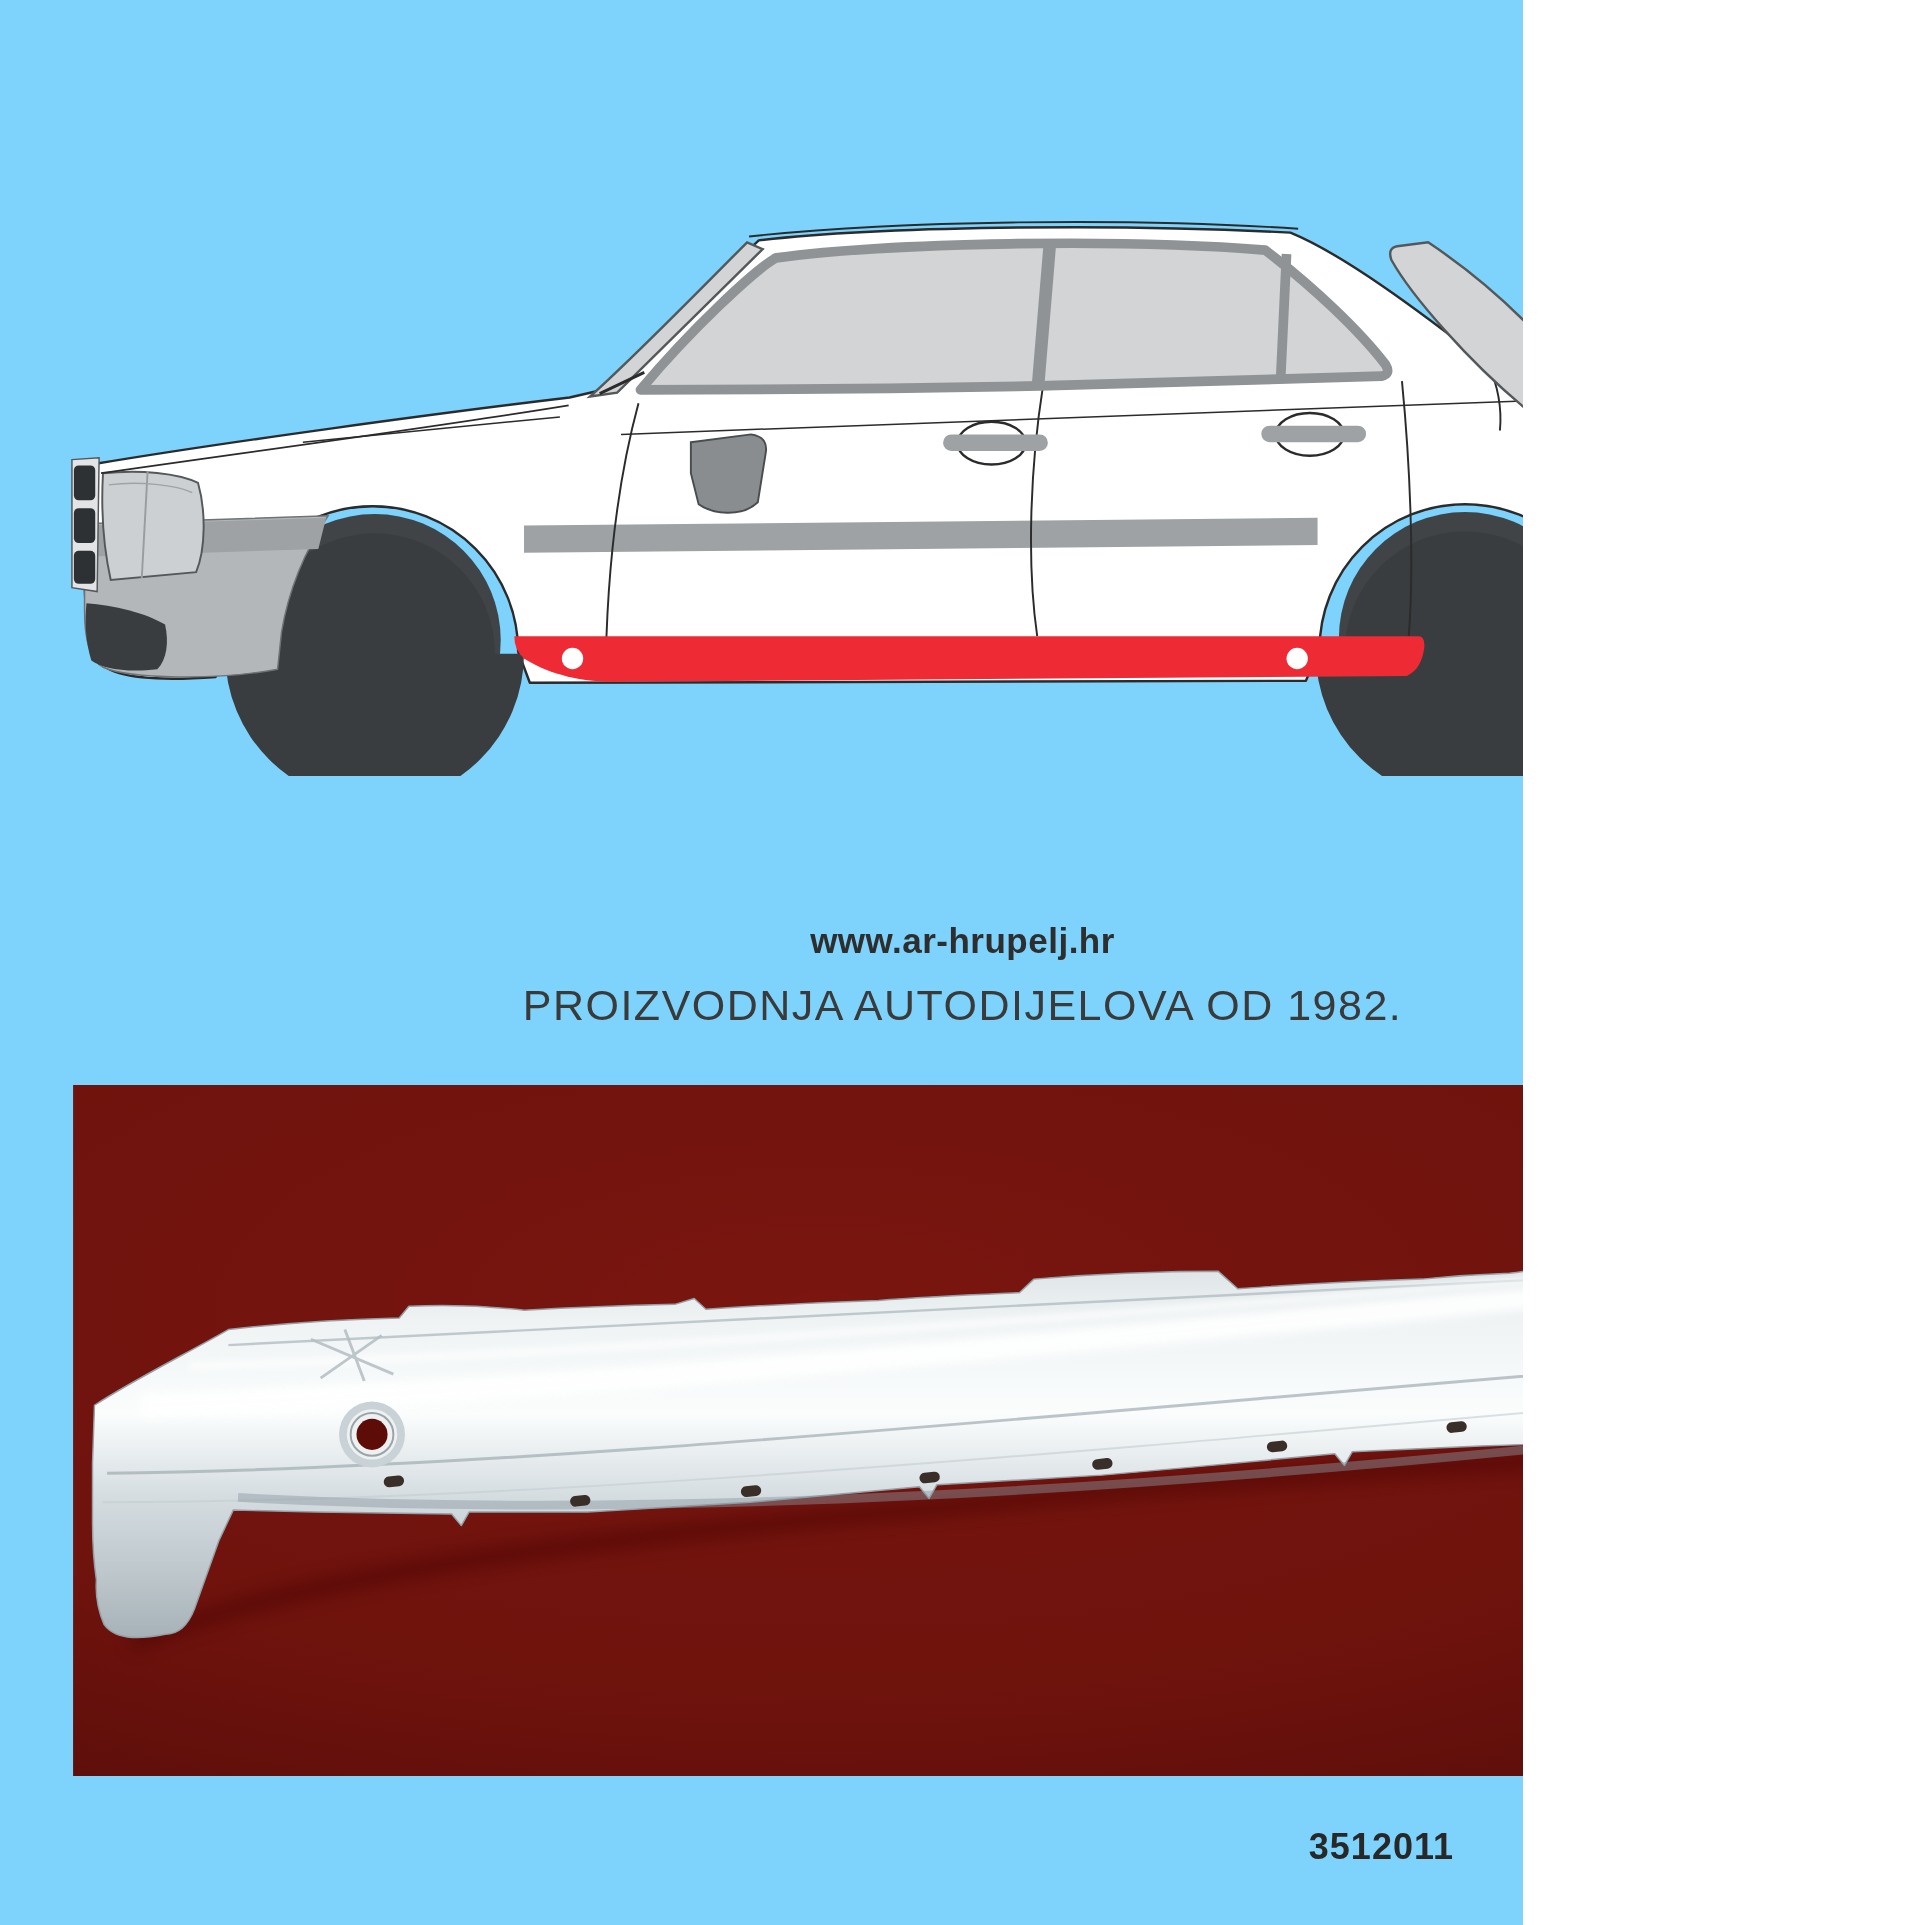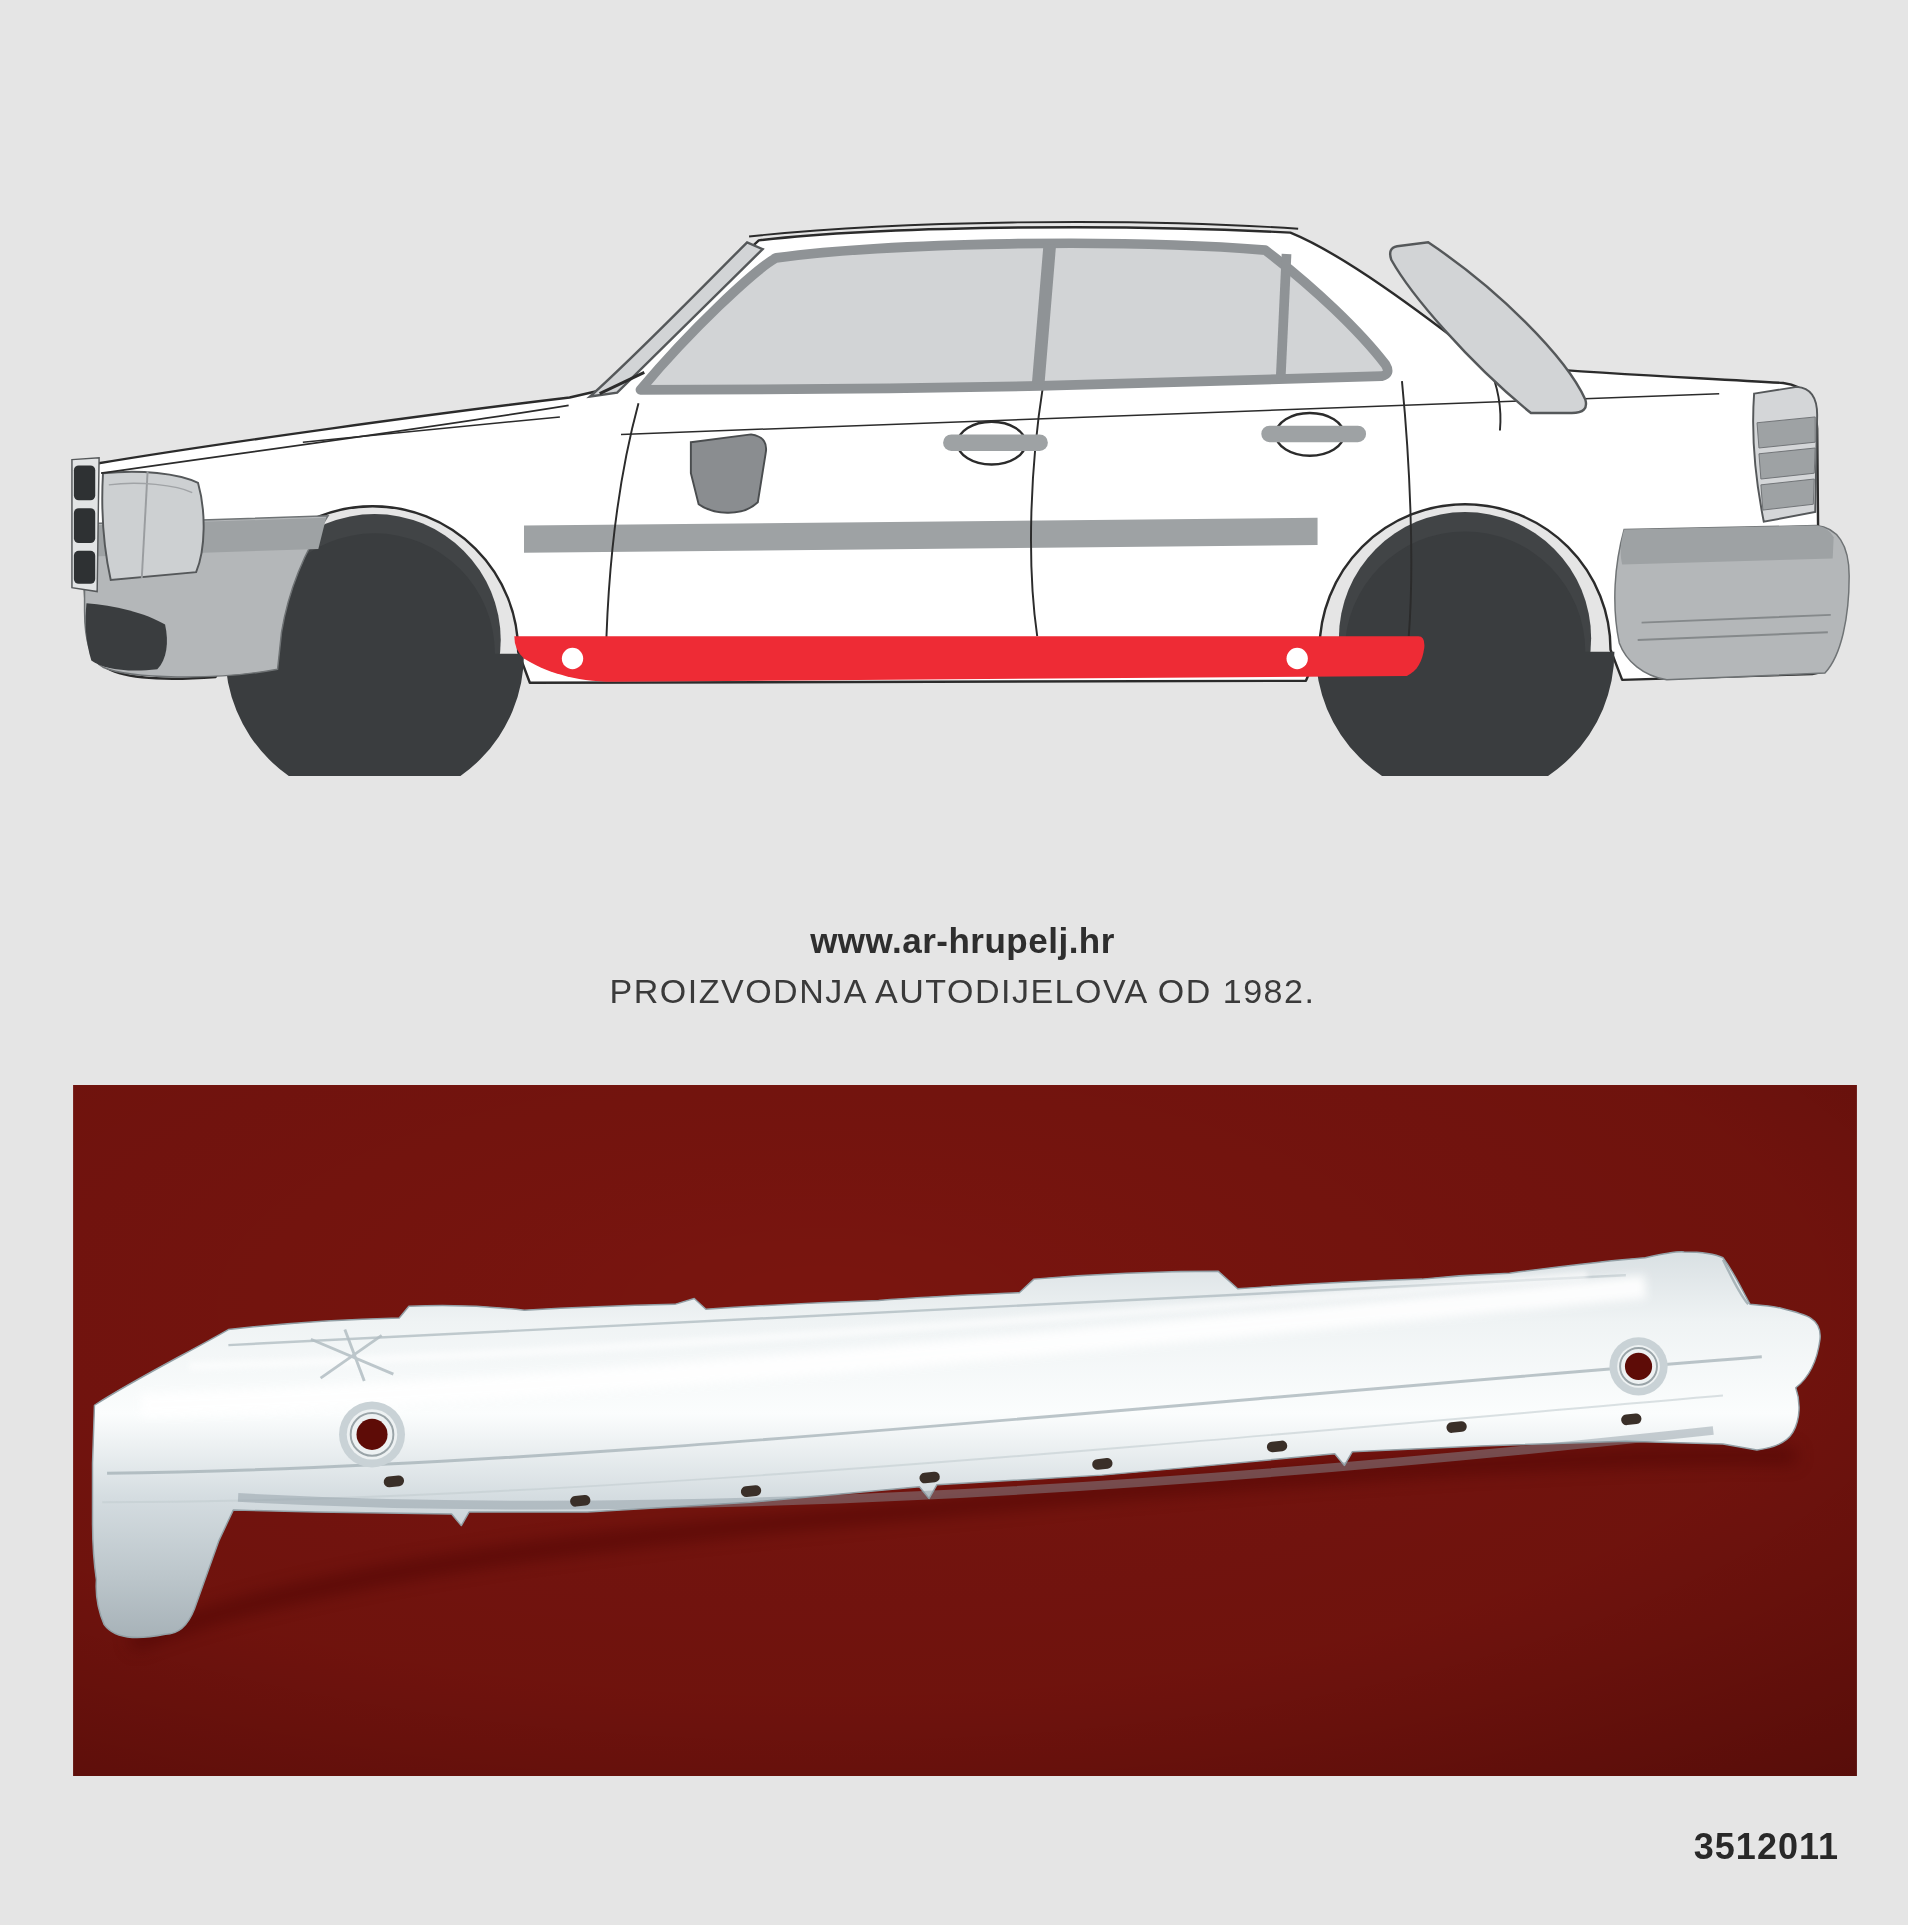--- a/index.html
+++ b/index.html
@@ -8,26 +8,26 @@
     --car-body:#FFFFFF;
     --car-outline:#2B2B2B;
     --glass-gray:#D2D4D6;
     --window-frame-gray:#8F9396;
     --molding-gray:#9EA2A4;
     --bumper-gray:#B4B7B9;
     --wheel-arch-dark:#3A3D3F;
     --text-dark:#2E2E2E;
   }
   html,body{margin:0;padding:0;background:#fff;}
-  .page{position:relative;width:1908px;height:1925px;background:#e5e5e5;overflow:hidden;
+  .page{position:relative;width:1523px;height:1925px;background:#7dd3fc;overflow:hidden;
         font-family:"Liberation Sans", sans-serif;}
   .car-figure{position:absolute;left:70px;top:184px;width:1785px;height:592px;}
   .brand-block{position:absolute;left:0;top:918px;width:1925px;text-align:center;color:var(--text-dark);}
   .brand-website{font-size:35px;font-weight:bold;letter-spacing:0.5px;line-height:45px;}
-  .brand-tagline{font-size:34px;font-weight:normal;letter-spacing:1.5px;line-height:45px;margin-top:6px;color:#3A3A3A;}
+  .brand-tagline{font-size:43px;font-weight:normal;letter-spacing:1.5px;line-height:45px;margin-top:20px;color:#3A3A3A;}
   .product-photo{position:absolute;left:73px;top:1085px;width:1784px;height:691px;}
   .part-number{position:absolute;right:69px;top:1826px;font-size:36px;font-weight:600;
                letter-spacing:1px;color:#282828;}
   
   .body-fill{fill:var(--car-body);stroke:var(--car-outline);stroke-width:2.5;stroke-linejoin:round;}
   .glass{fill:var(--glass-gray);}
   .frame{stroke:var(--window-frame-gray);}
   .molding{fill:var(--molding-gray);}
   .bumper-fill{fill:var(--bumper-gray);stroke:#6F7375;stroke-width:1.5;}
   .arch{fill:var(--wheel-arch-dark);}

